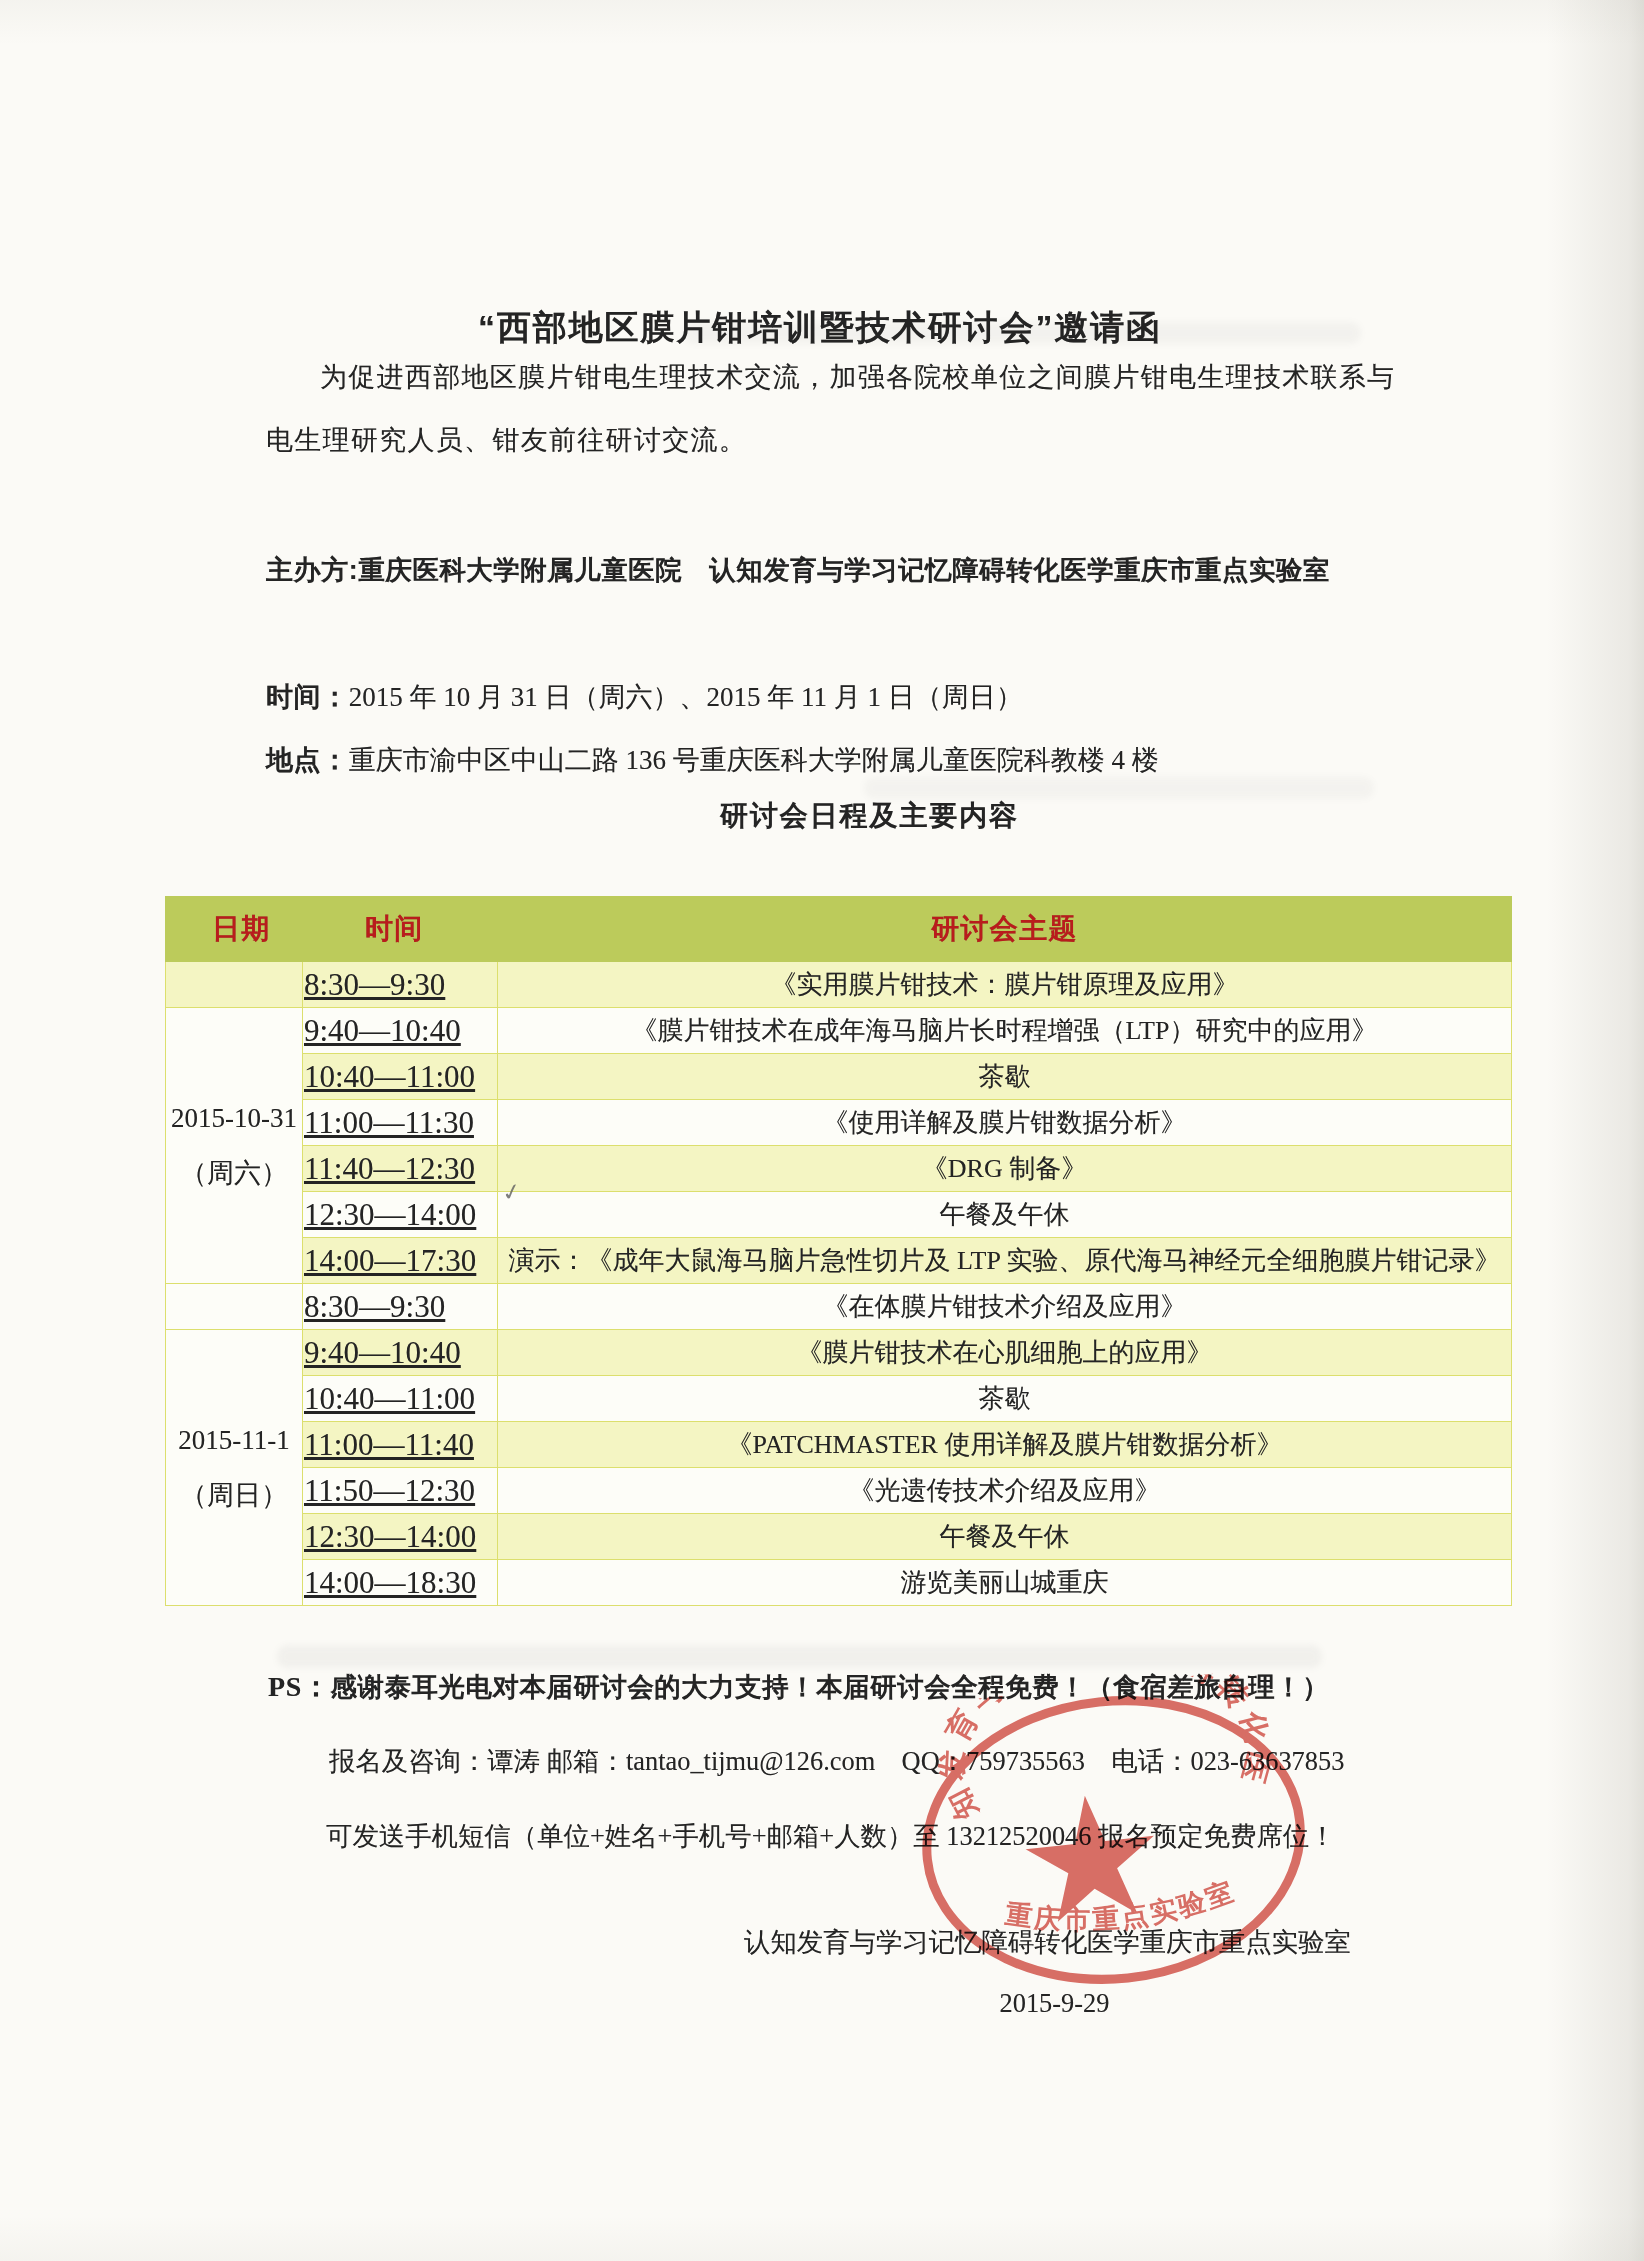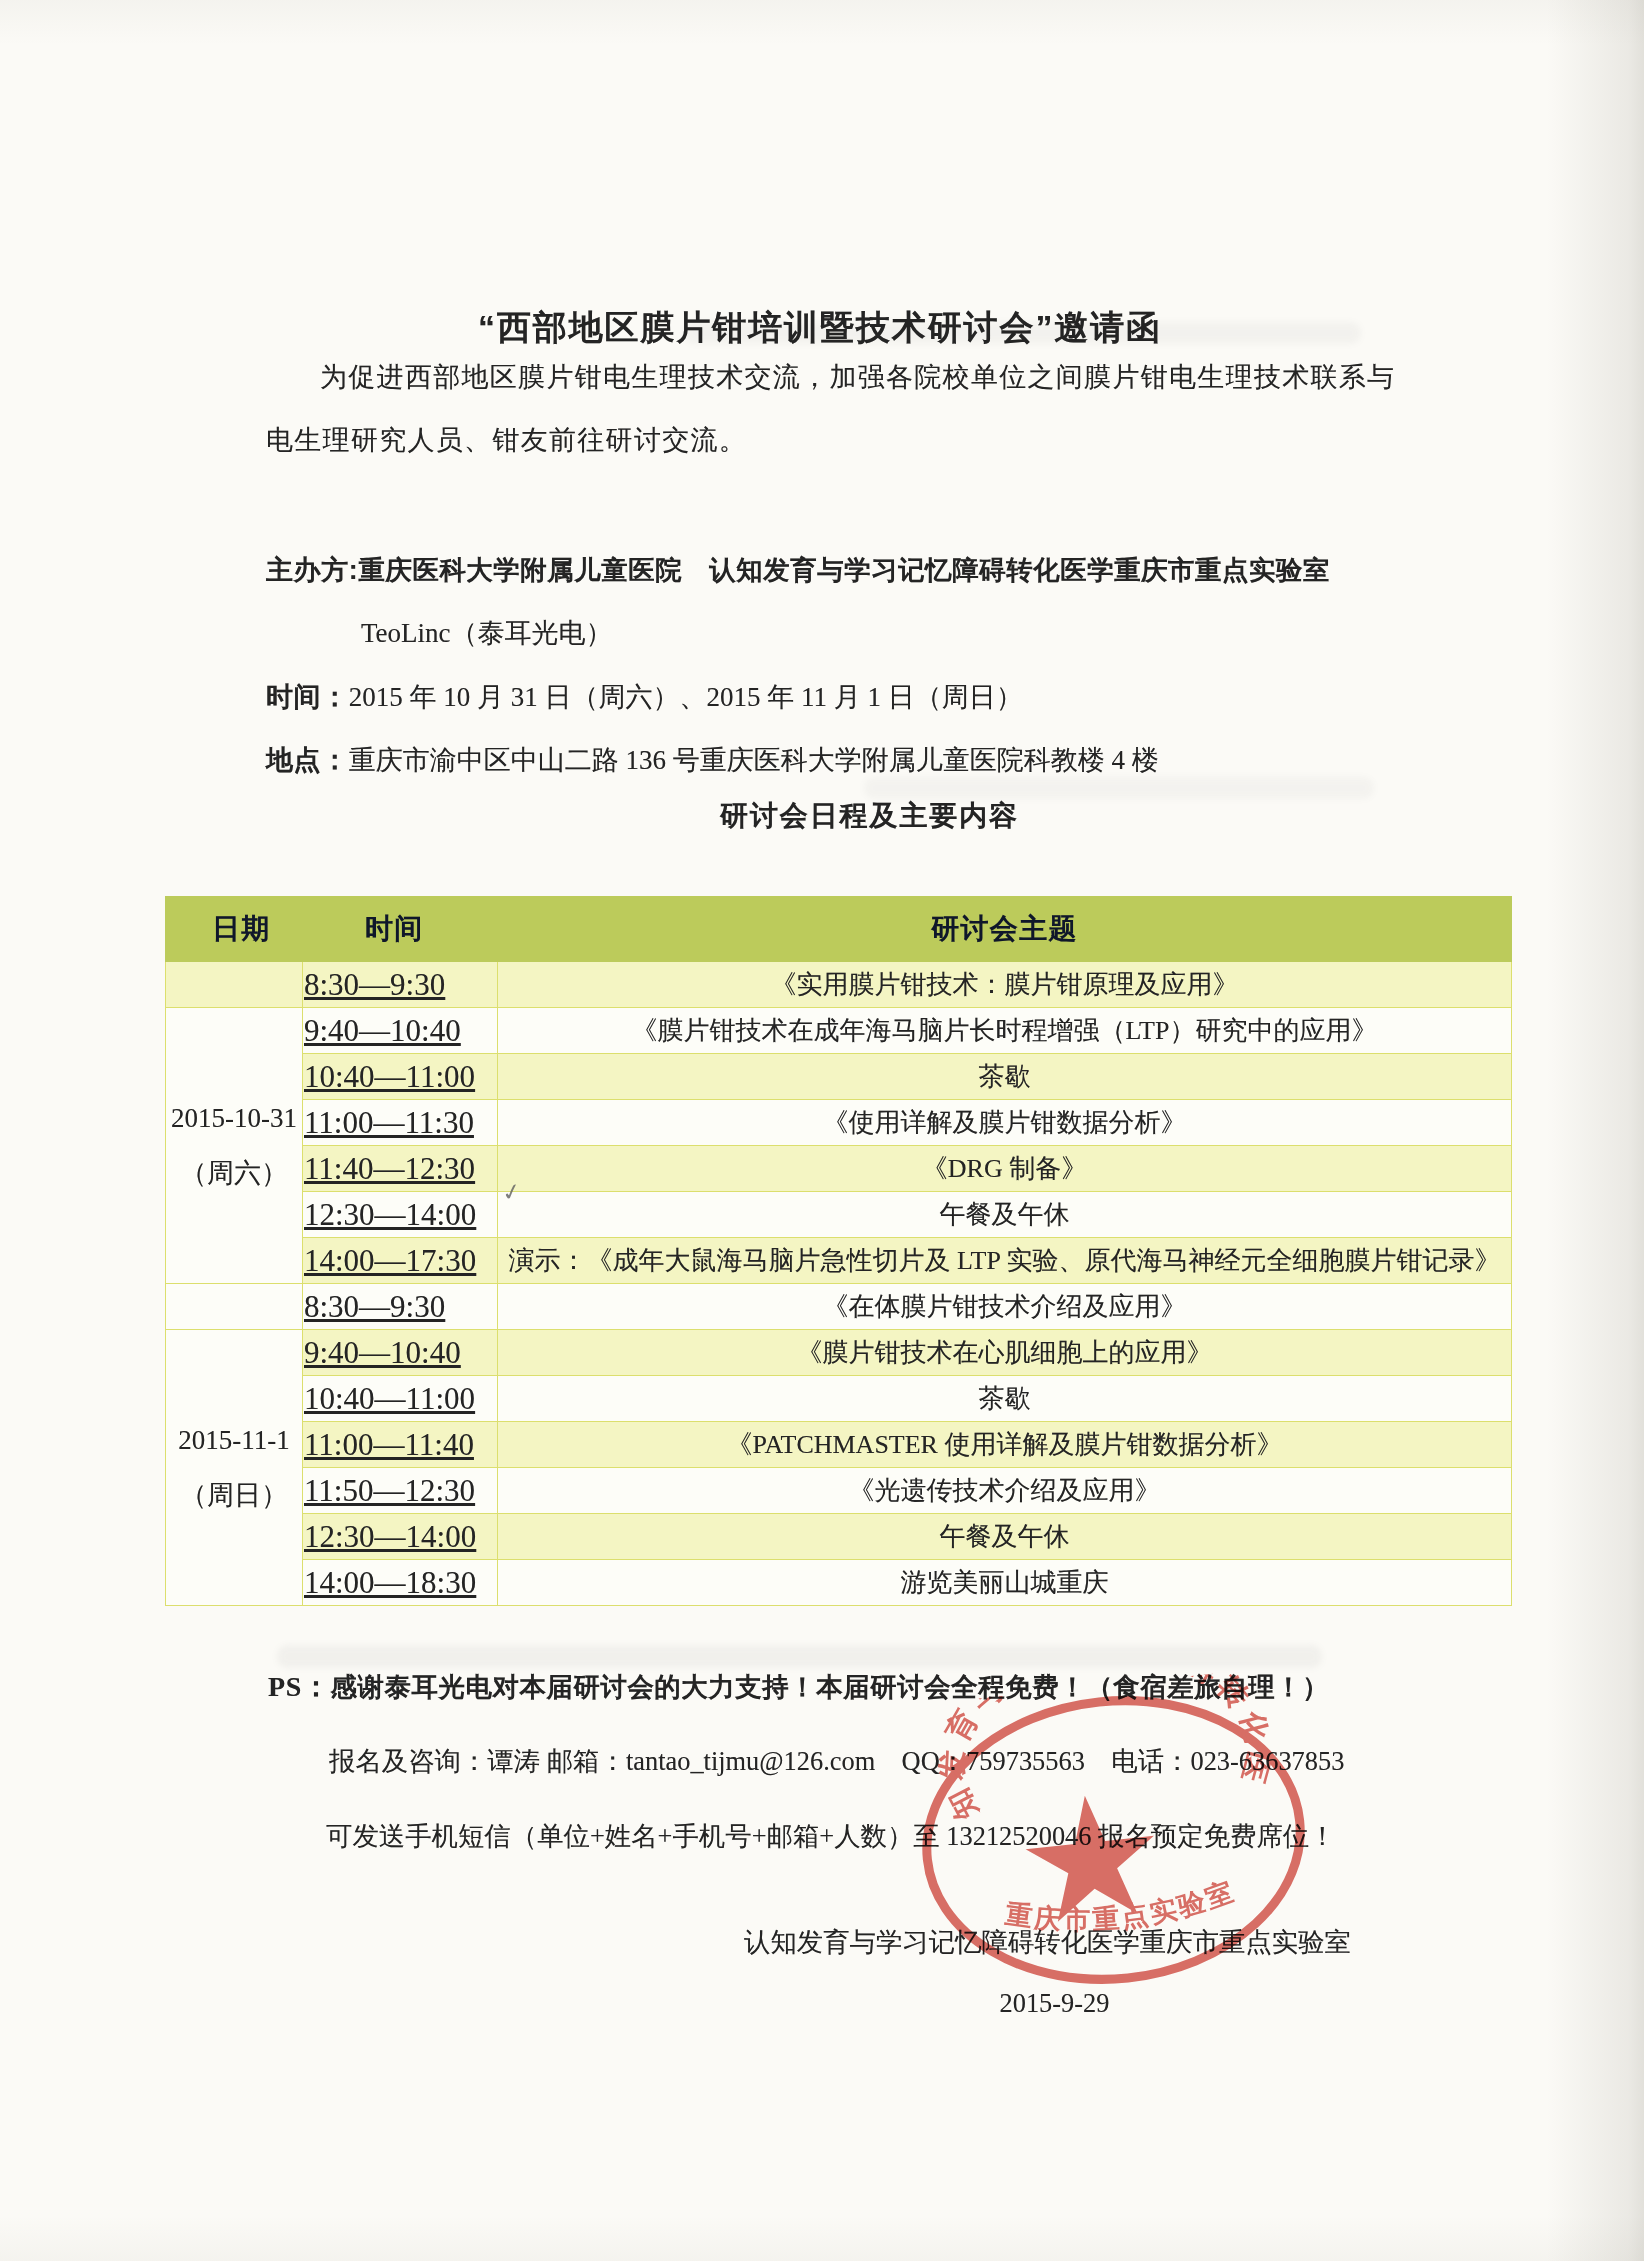--- a/index.html
+++ b/index.html
@@ -45,21 +45,21 @@
 
   table.sched{
     position:absolute;left:165px;top:896px;width:1347px;
     border-collapse:collapse;table-layout:fixed;
   }
   table.sched td, table.sched th{ border:1.6px solid var(--table-border,#dcdf6d); }
   table.sched th{
     background:var(--table-header-green,#bccb5b);
     border-color:var(--table-header-green,#bccb5b);
     height:62px;font-size:28px;font-weight:bold;letter-spacing:1.3px;
-    font-family:"Liberation Sans","DejaVu Sans",sans-serif;color:#0f172a;
+    font-family:"Liberation Sans","DejaVu Sans",sans-serif;color:#b91c1c;
   }
   th.h1{ text-align:left;padding-left:46px;width:137px; }
   th.h2{ text-align:left;padding-left:62px;width:195px; }
   th.h3{ text-align:center; }
   table.sched tr.r{ height:46px; }
   td.time{ font-size:31px;white-space:nowrap;text-decoration:underline; }
   td.topic{ text-align:center;font-size:26px;white-space:nowrap;overflow:visible; }
   tr.y td.time, tr.y td.topic, td.strip-y{ background:var(--row-highlight-yellow,#f4f5c3); }
   tr.w td.time, tr.w td.topic, td.strip-w{ background:var(--row-plain,#fdfdf8); }
   td.date{
@@ -115,21 +115,20 @@
   <div class="title hei t">“西部地区膜片钳培训暨技术研讨会”邀请函</div>
 
   <div class="para t">
     <div class="indent">为促进西部地区膜片钳电生理技术交流，加强各院校单位之间膜片钳电生理技术联系与</div>
     <div>电生理研究人员、钳友前往研讨交流。</div>
   </div>
 
   <div class="info host t">
     <span class="lbl">主办方:</span><span class="cnt">重庆医科大学附属儿童医院　认知发育与学习记忆障碍转化医学重庆市重点实验室</span>
   </div>
-  <div class="info host2 t">TeoLinc（泰耳光电）</div>
 
   <div class="info time-line t">
     <span class="lbl">时间：</span><span>2015 年 10 月 31 日（周六）、2015 年 11 月 1 日（周日）</span>
   </div>
 
   <div class="info venue-line t">
     <span class="lbl">地点：</span><span>重庆市渝中区中山二路 136 号重庆医科大学附属儿童医院科教楼 4 楼</span>
   </div>
 
   <div class="sec-heading hei t">研讨会日程及主要内容</div>

